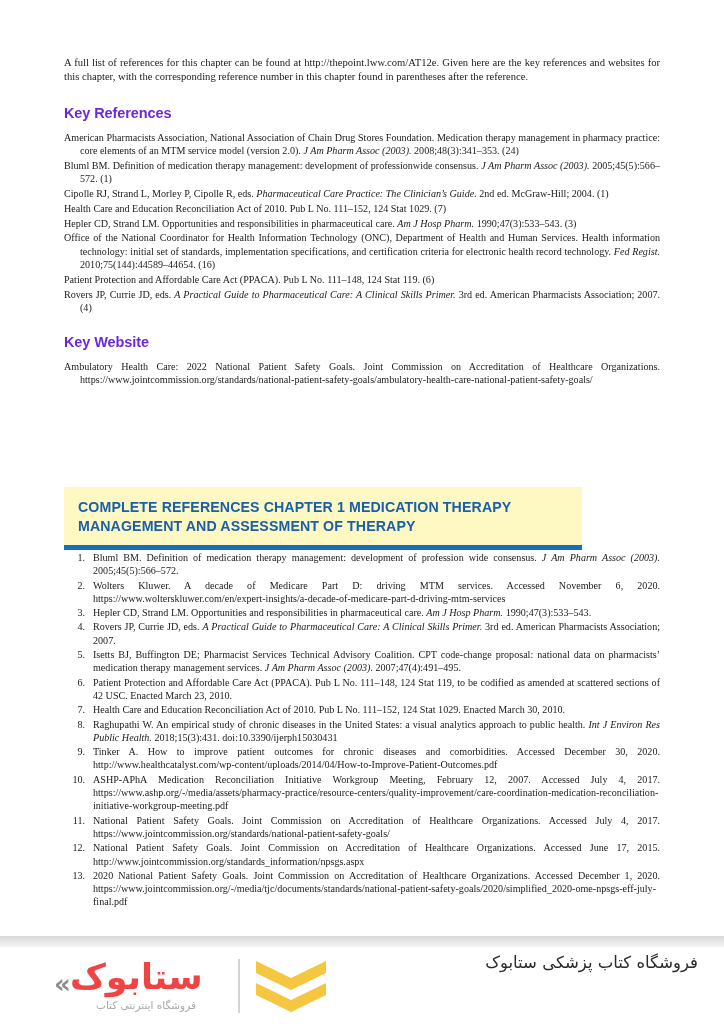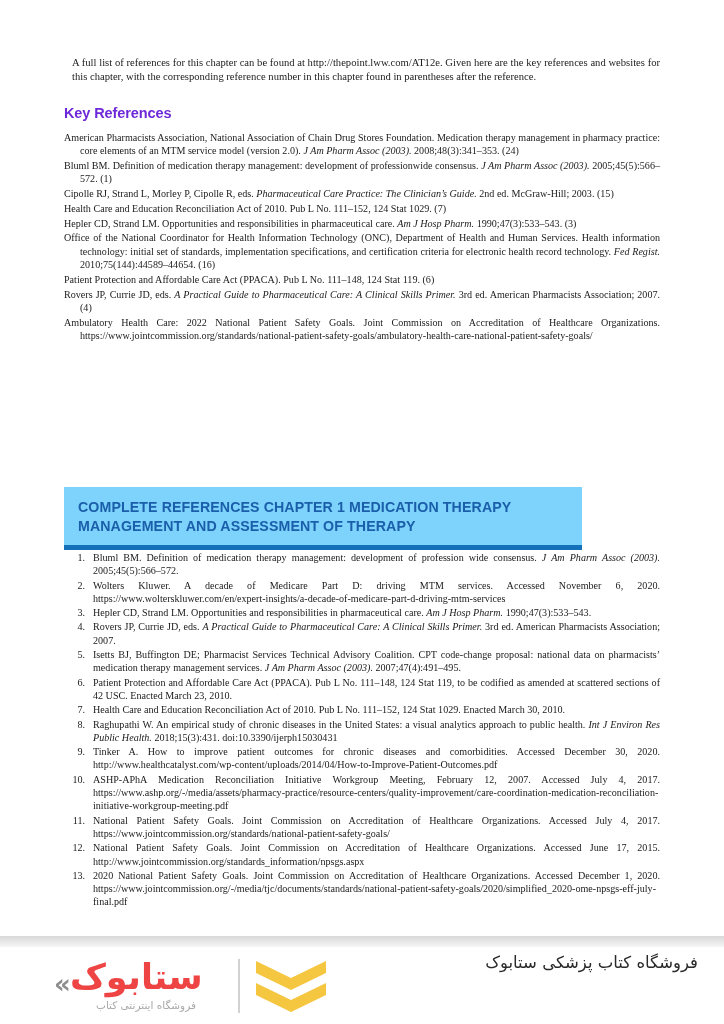--- a/index.html
+++ b/index.html
@@ -31,21 +31,21 @@
     left: 64px;
     top: 56px;
     width: 596px;
   }
 
   .intro {
     font-size: 10.6px;
     line-height: 14.4px;
     text-align: justify;
     text-justify: inter-word;
-    margin: 0 0 6px 8px;
+    margin: 0 0 6px 0;
   }
 
   h2.section-heading {
     font-family: "Liberation Sans", sans-serif;
     color: #6d28d9;
     font-size: 14.5px;
     font-weight: bold;
     margin: 20px 0 10px 0;
     letter-spacing: -0.1px;
   }
@@ -66,21 +66,21 @@
   }
 
   i, .ital { font-style: italic; }
 
   
   .blue-box {
     position: absolute;
     left: 64px;
     top: 487px;
     width: 518px;
-    background: #7dd3fc;
+    background: #fef9c3;
     border-bottom: 5px solid #1470b8;
     box-sizing: border-box;
     padding: 11px 14px 9px 14px;
   }
   .blue-box-title {
     font-family: "Liberation Sans", sans-serif;
     color: #1b5faa;
     font-weight: bold;
     font-size: 14.2px;
     line-height: 19px;
@@ -228,28 +228,29 @@
 <div class="page">
 
   <div class="content">
 
     <p class="intro">A full list of references for this chapter can be found at http://thepoint.lww.com/AT12e. Given here are the key references and websites for this chapter, with the corresponding reference number in this chapter found in parentheses after the reference.</p>
 
     <h2 class="section-heading">Key References</h2>
     <ul class="ref-list" id="key-references-list">
         <li><span>American Pharmacists Association, National Association of Chain Drug Stores Foundation. Medication therapy management in pharmacy practice: core elements of an MTM service model (version 2.0). </span><i>J Am Pharm Assoc (2003).</i><span> 2008;48(3):341–353. (24)</span></li>
         <li><span>Bluml BM. Definition of medication therapy management: development of professionwide consensus. </span><i>J Am Pharm Assoc (2003).</i><span> 2005;45(5):566–572. (1)</span></li>
-        <li><span>Cipolle RJ, Strand L, Morley P, Cipolle R, eds. </span><i>Pharmaceutical Care Practice: The Clinician’s Guide.</i><span> 2nd ed. McGraw-Hill; 2003. (15)</span></li>
+        <li><span>Cipolle RJ, Strand L, Morley P, Cipolle R, eds. </span><i>Pharmaceutical Care Practice: The Clinician’s Guide.</i><span> 2nd ed. McGraw-Hill; 2004. (1)</span></li>
         <li><span>Health Care and Education Reconciliation Act of 2010. Pub L No. 111–152, 124 Stat 1029. (7)</span></li>
         <li><span>Hepler CD, Strand LM. Opportunities and responsibilities in pharmaceutical care. </span><i>Am J Hosp Pharm.</i><span> 1990;47(3):533–543. (3)</span></li>
         <li><span>Office of the National Coordinator for Health Information Technology (ONC), Department of Health and Human Services. Health information technology: initial set of standards, implementation specifications, and certification criteria for electronic health record technology. </span><i>Fed Regist.</i><span> 2010;75(144):44589–44654. (16)</span></li>
         <li><span>Patient Protection and Affordable Care Act (PPACA). Pub L No. 111–148, 124 Stat 119. (6)</span></li>
         <li><span>Rovers JP, Currie JD, eds. </span><i>A Practical Guide to Pharmaceutical Care: A Clinical Skills Primer.</i><span> 3rd ed. American Pharmacists Association; 2007. (4)</span></li>
       </ul>
 
+    <h2 class="section-heading">Key Website</h2>
     <ul class="ref-list" id="key-website-list">
         <li><span>Ambulatory Health Care: 2022 National Patient Safety Goals. Joint Commission on Accreditation of Healthcare Organizations.   https://www.jointcommission.org/standards/national-patient-safety-goals/ambulatory-health-care-national-patient-safety-goals/</span></li>
       </ul>
 
   </div>
 
   <div class="blue-box">
     <div class="blue-box-title">COMPLETE REFERENCES CHAPTER 1 MEDICATION THERAPY MANAGEMENT AND ASSESSMENT OF THERAPY</div>
   </div>
 

